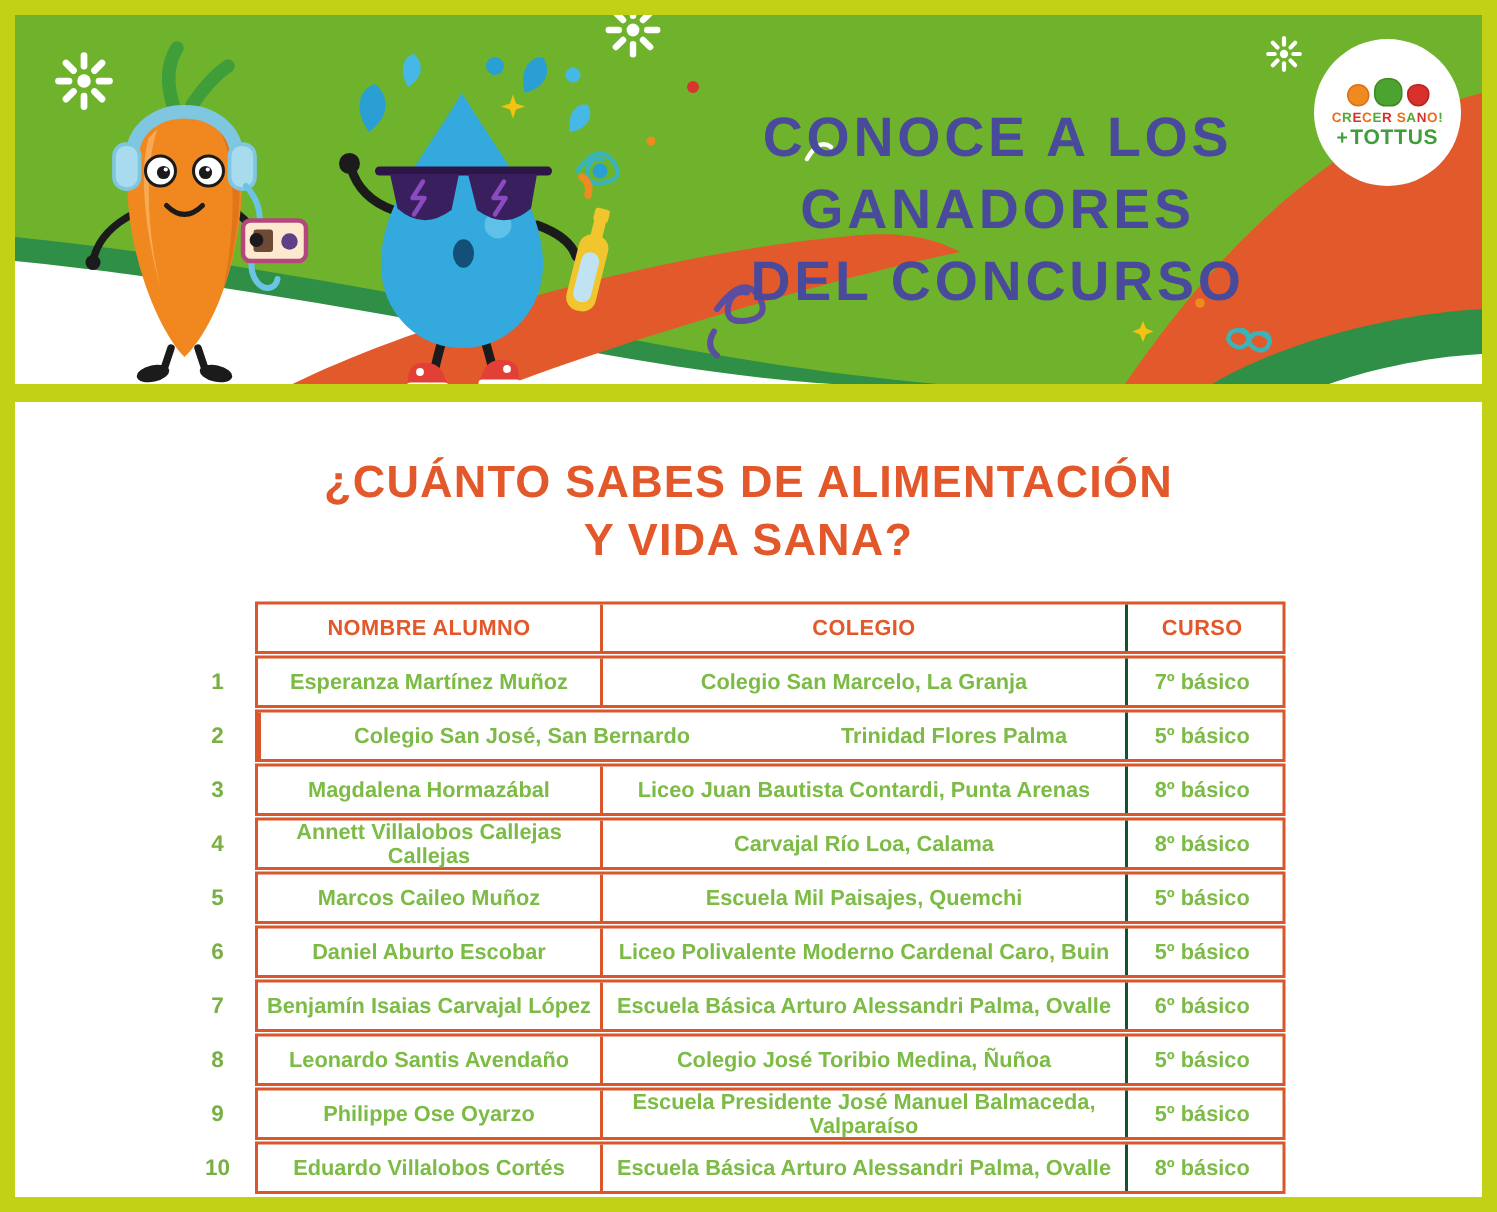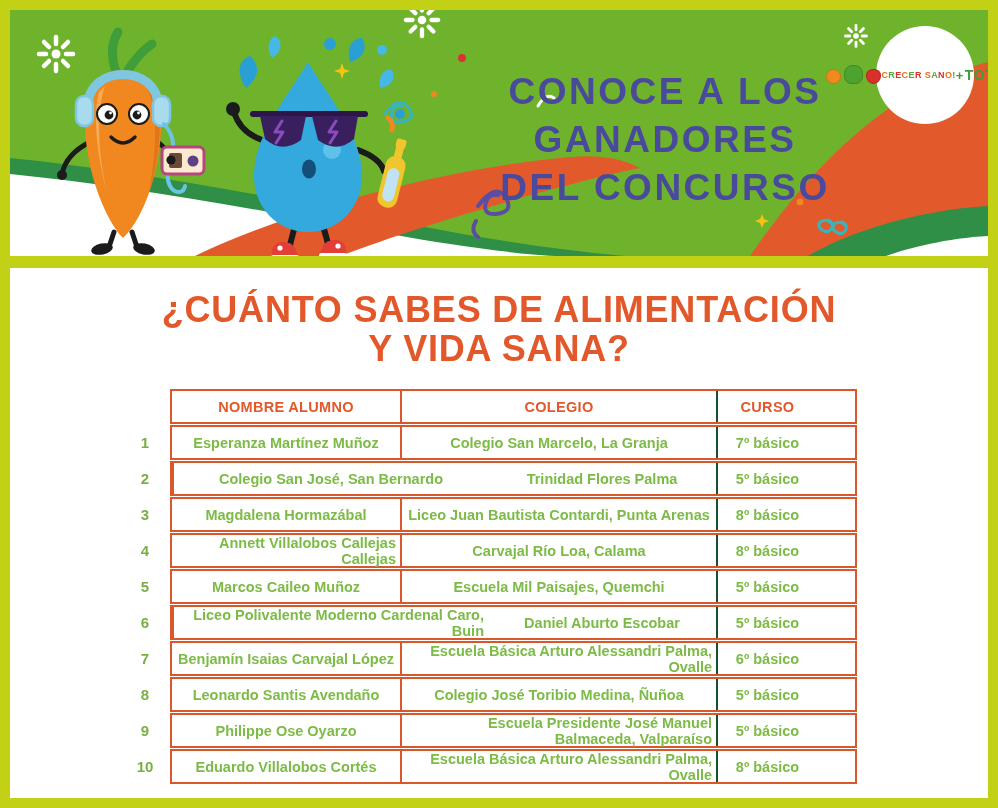--- a/index.html
+++ b/index.html
@@ -8,44 +8,44 @@
 
   
   .banner{position:absolute; left:10px; top:10px; width:978px; height:246px; background:#22c55e; overflow:hidden;}
   .banner-art{position:absolute; left:0; top:0; width:100%; height:100%; display:block;}
   .banner-title{position:absolute; left:440px; top:58px; width:430px; text-align:center;
     font-size:37px; font-weight:800; color:#4a4a9c; letter-spacing:2.5px; line-height:48px; z-index:3;}
   .banner-title span{display:block; white-space:nowrap;}
 
   
   .logo{position:absolute; right:14px; top:16px; width:98px; height:98px; border-radius:50%;
-    background:#ffffff; z-index:4; display:flex; flex-direction:row; align-items:center; justify-content:center;}
+    background:#ffffff; z-index:4; display:flex; flex-direction:column; align-items:center; justify-content:center;}
   .logo-fruits{display:flex; align-items:flex-end; gap:3px; margin-bottom:2px;}
   .fruit{display:inline-block; border-radius:50%;}
   .fruit-orange{width:13px; height:13px; background:#ef8a1f; border:1px solid #d9701a;}
   .fruit-broccoli{width:17px; height:17px; background:#4da32f; border:1px solid #3c8a23; border-radius:45% 45% 40% 40%;}
   .fruit-strawberry{width:13px; height:13px; background:#d8312b; border:1px solid #b82420; border-radius:50% 50% 55% 55%/45% 45% 60% 60%;}
   .logo-line1{font-size:9px; font-weight:800; letter-spacing:0.4px; line-height:11px; white-space:nowrap;}
   .logo-line2{font-size:14px; font-weight:800; color:#3f9e3a; letter-spacing:0.5px; line-height:15px; display:flex; align-items:center; gap:1px;}
   .logo-plus{font-weight:800; font-size:13px; color:#3f9e3a;}
 
   
   .panel{position:absolute; left:10px; top:268px; width:978px; height:530px; background:#ffffff;}
-  .quiz-title{margin:4px; padding-top:18px; text-align:center; font-size:36px; font-weight:800;
+  .quiz-title{margin:16px; padding-top:18px; text-align:center; font-size:30px; font-weight:800;
     color:#e2582a; letter-spacing:0.8px; line-height:39px;}
 
   .winners{margin:21px 0 0 118px; width:740px;}
   .trow{display:flex; align-items:stretch; margin-bottom:1px;}
   .rownum{width:34px; margin-right:8px; display:flex; align-items:center; justify-content:center;
     font-size:15px; font-weight:800; color:#79b043;}
   .rowbox{width:683px; border:2px solid #d9572b; display:flex; background:#fff;}
-  .cell{display:flex; align-items:center; justify-content:center; text-align:right;
+  .cell{display:flex; align-items:center; justify-content:center; text-align:center;
     font-size:14.5px; font-weight:800; color:#7cbb45; height:31px; padding:0 4px; box-sizing:border-box;}
   .c1{width:228px;}
-  .c2{width:316px; border-left:2px solid #d9572b;}
+  .c2{width:350px; border-left:2px solid #d9572b;}
   .c3{width:101px; border-left:2px solid #14532d;}
   .thead .cell{color:#e2582a; letter-spacing:0.3px;}
 </style>
 </head>
 <body>
 
 <div class="page">
 
   <div class="banner">
     <svg class="banner-art" viewBox="0 0 978 246" preserveAspectRatio="none">
@@ -273,22 +273,22 @@
             <div class="rownum">5</div>
             <div class="rowbox">
               <div class="cell c1">Marcos Caileo Muñoz</div>
               <div class="cell c2">Escuela Mil Paisajes, Quemchi</div>
               <div class="cell c3">5º básico</div>
             </div>
           </div>
           <div class="trow">
             <div class="rownum">6</div>
             <div class="rowbox">
+              <div class="cell c1">Daniel Aburto Escobar</div>
               <div class="cell c2">Liceo Polivalente Moderno Cardenal Caro, Buin</div>
-              <div class="cell c1">Daniel Aburto Escobar</div>
               <div class="cell c3">5º básico</div>
             </div>
           </div>
           <div class="trow">
             <div class="rownum">7</div>
             <div class="rowbox">
               <div class="cell c1">Benjamín Isaias Carvajal López</div>
               <div class="cell c2">Escuela Básica Arturo Alessandri Palma, Ovalle</div>
               <div class="cell c3">6º básico</div>
             </div>

